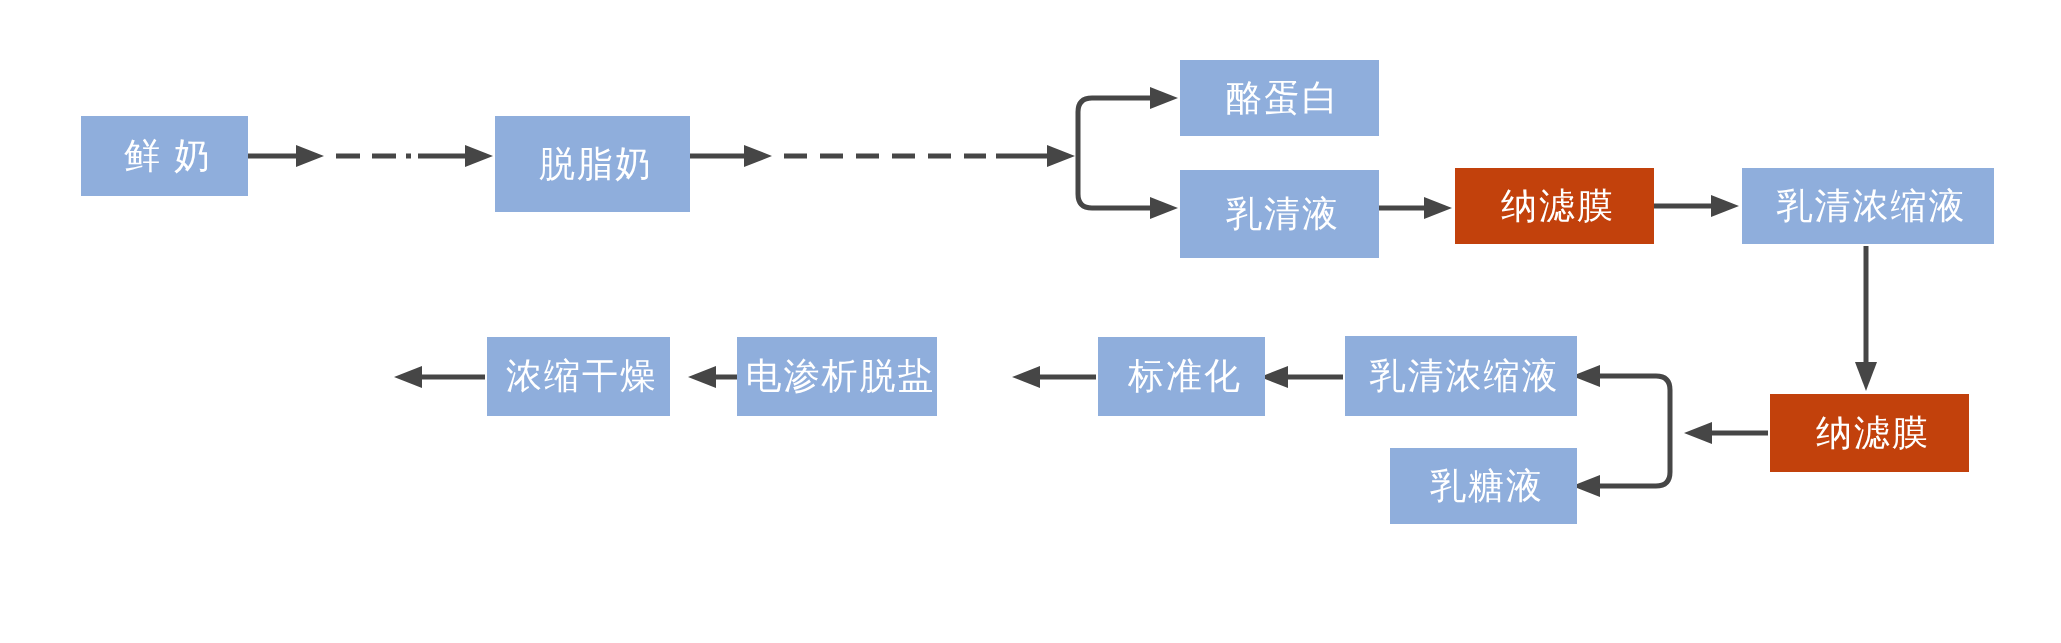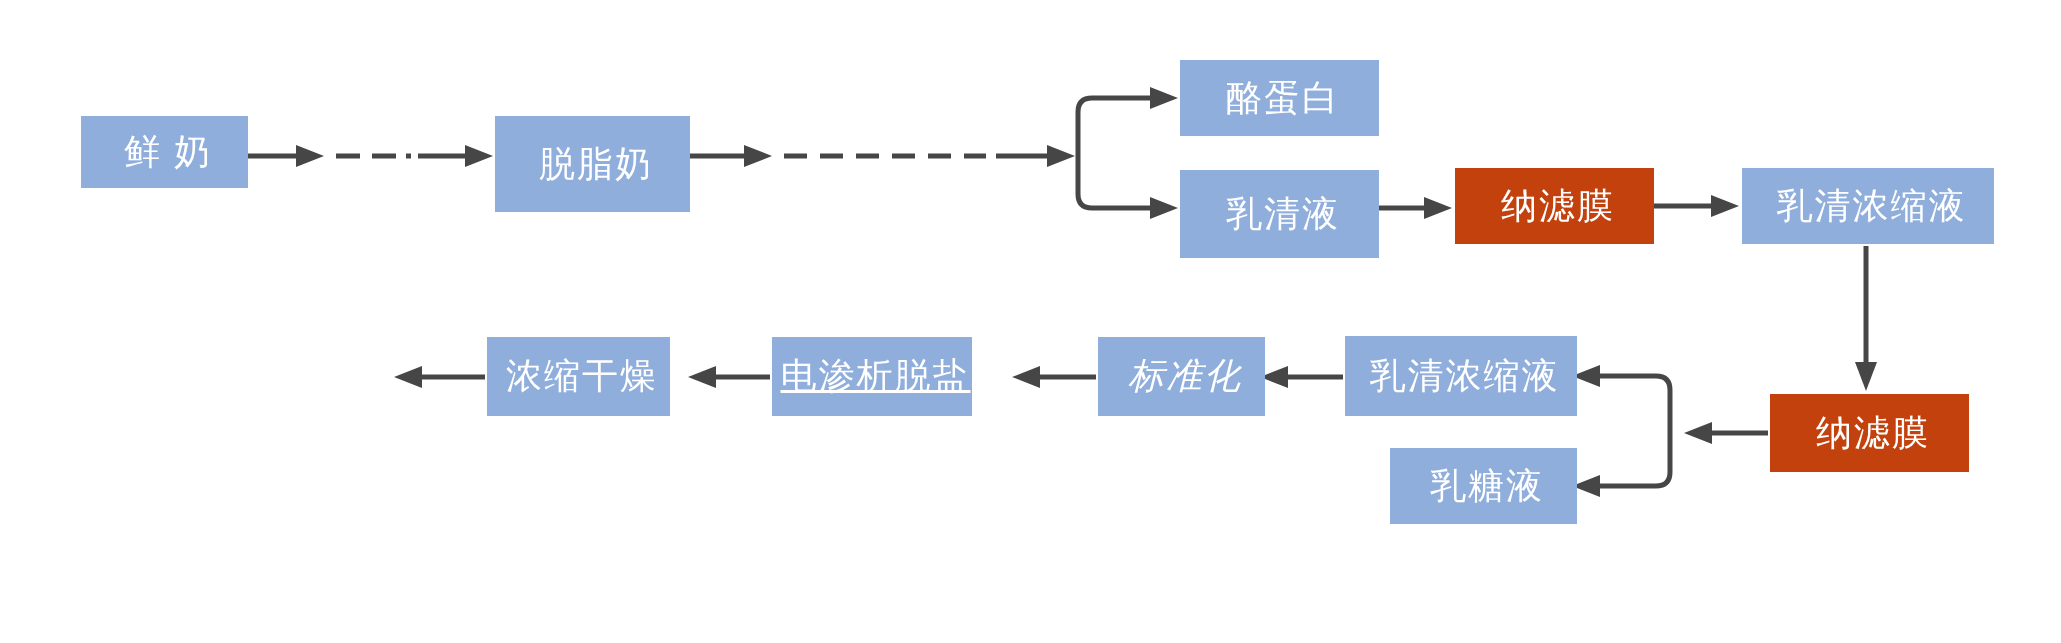--- a/index.html
+++ b/index.html
@@ -95,38 +95,38 @@
       <path d="M770,377 H716"></path>
       <polygon points="688,377 716,366 716,388"></polygon>
     </g>
 
     <g>
       <path d="M485,377 H422"></path>
       <polygon points="394,377 422,366 422,388"></polygon>
     </g>
   </svg>
 
-  <div class="node" style="left:81px;top:116px;width:160px;height:72px;">鲜 奶</div>
+  <div class="node" style="left:81px;top:116px;width:160px;height:80px;">鲜 奶</div>
 
   <div class="node" style="left:495px;top:116px;width:188px;height:96px;">脱脂奶</div>
 
   <div class="node" style="left:1180px;top:60px;width:192px;height:76px;">酪蛋白</div>
 
   <div class="node" style="left:1180px;top:170px;width:192px;height:88px;">乳清液</div>
 
   <div class="node dark" style="left:1455px;top:168px;width:192px;height:76px;">纳滤膜</div>
 
   <div class="node" style="left:1742px;top:168px;width:245px;height:76px;">乳清浓缩液</div>
 
   <div class="node dark" style="left:1770px;top:394px;width:192px;height:78px;">纳滤膜</div>
 
   <div class="node" style="left:1345px;top:336px;width:225px;height:80px;">乳清浓缩液</div>
 
   <div class="node" style="left:1390px;top:448px;width:180px;height:76px;">乳糖液</div>
 
-  <div class="node" style="left:1098px;top:337px;width:160px;height:79px;font-style:italic;">标准化</div>
+  <div class="node" style="left:1098px;top:337px;width:160px;height:79px;">标准化</div>
 
-  <div class="node" style="left:772px;top:337px;width:193px;height:79px;text-decoration:underline;">电渗析脱盐</div>
+  <div class="node" style="left:737px;top:337px;width:193px;height:79px;">电渗析脱盐</div>
 
   <div class="node" style="left:487px;top:337px;width:176px;height:79px;">浓缩干燥</div>
 
 
 </div>
 
 </body></html>

